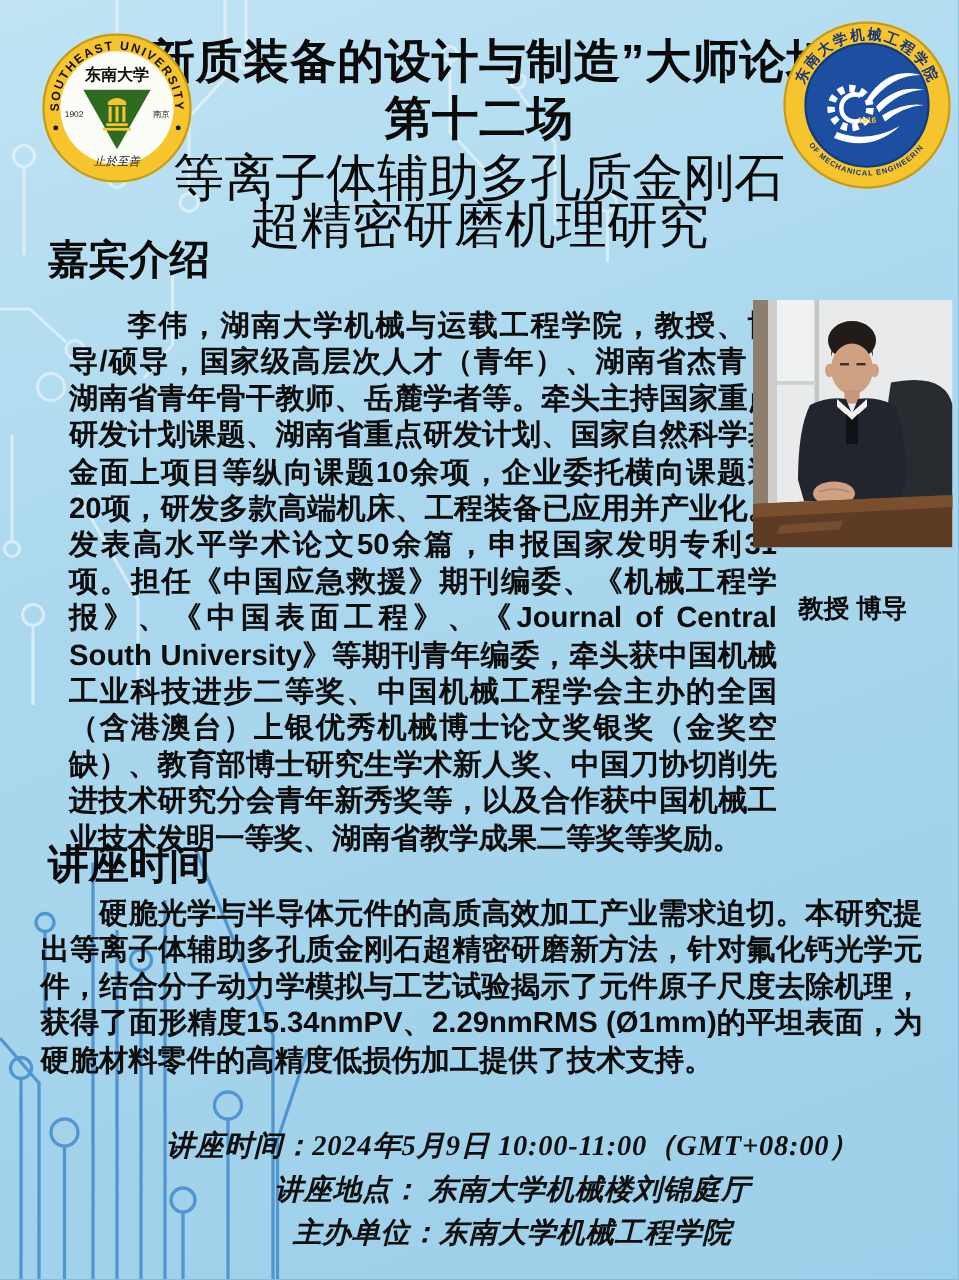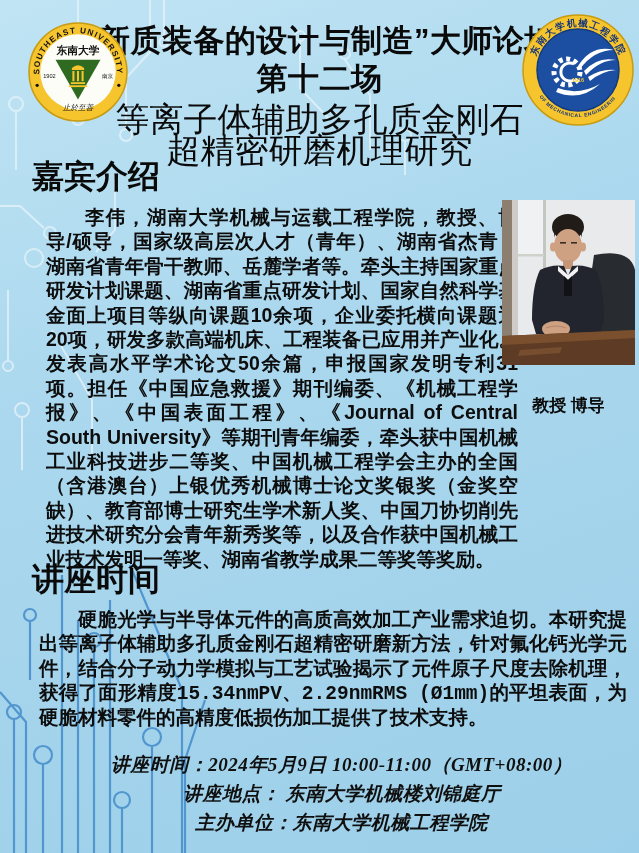--- a/index.html
+++ b/index.html
@@ -6,32 +6,32 @@
   .poster{
     position:relative;width:639px;height:853px;overflow:hidden;
     background:linear-gradient(160deg,#c0e4f4 0%,#abd8ee 38%,#9ccfe9 100%);
     font-family:"Liberation Sans","DejaVu Sans",sans-serif;color:#0d0d0d;
   }
   .bg-svg{position:absolute;left:0;top:0;z-index:0;}
   .logo-wrap{position:absolute;z-index:3;}
   .title-block{position:absolute;left:0;right:0;top:22px;z-index:2;text-align:center;}
   .forum-title{margin:0;font-size:31px;font-weight:800;line-height:38px;letter-spacing:.5px;color:#0a0a0a;}
   .lecture-title{margin:6px 0 0 0;font-size:34px;font-weight:400;line-height:31px;color:#0a0a0a;}
-  .section-heading{position:absolute;z-index:2;margin:0;font-size:32px;font-weight:800;color:#0a0a0a;}
+  .section-heading{position:absolute;z-index:2;margin:0;font-size:27px;font-weight:800;color:#0a0a0a;}
   .guest-heading{left:32px;top:155px;}
   .abstract-heading{left:32px;top:558px;}
   .guest-bio{
     position:absolute;z-index:2;left:30px;top:189px;width:472px;margin:16px;
     font-size:19.5px;line-height:24.4px;text-align:justify;text-indent:2em;
     font-weight:600;color:#0d0d0d;
   }
   .abstract-text{
-    position:absolute;z-index:2;left:27px;top:597px;width:588px;margin:12px;
+    position:absolute;z-index:2;left:27px;top:597px;width:588px;margin:0;
     font-size:19.5px;line-height:24.4px;text-align:justify;text-indent:2em;
-    font-weight:600;color:#0d0d0d;font-family:Liberation Mono, monospace;
+    font-weight:600;color:#0d0d0d;
   }
   .photo-wrap{position:absolute;left:502px;top:200px;width:133px;height:165px;z-index:3;}
   .photo-caption{position:absolute;left:502px;width:133px;z-index:3;text-align:center;font-weight:800;color:#0a0a0a;}
   .caption-name{top:373px;font-size:18px;line-height:22px;}
   .caption-title{top:395px;font-size:17px;line-height:21px;}
   .footer-block{
     position:absolute;left:0;right:0;top:750px;z-index:2;text-align:center;
     font-family:"Liberation Serif","DejaVu Serif",serif;font-style:italic;font-weight:600;
     font-size:19px;line-height:29px;color:#101010;letter-spacing:.5px;padding-left:44px;
   }

